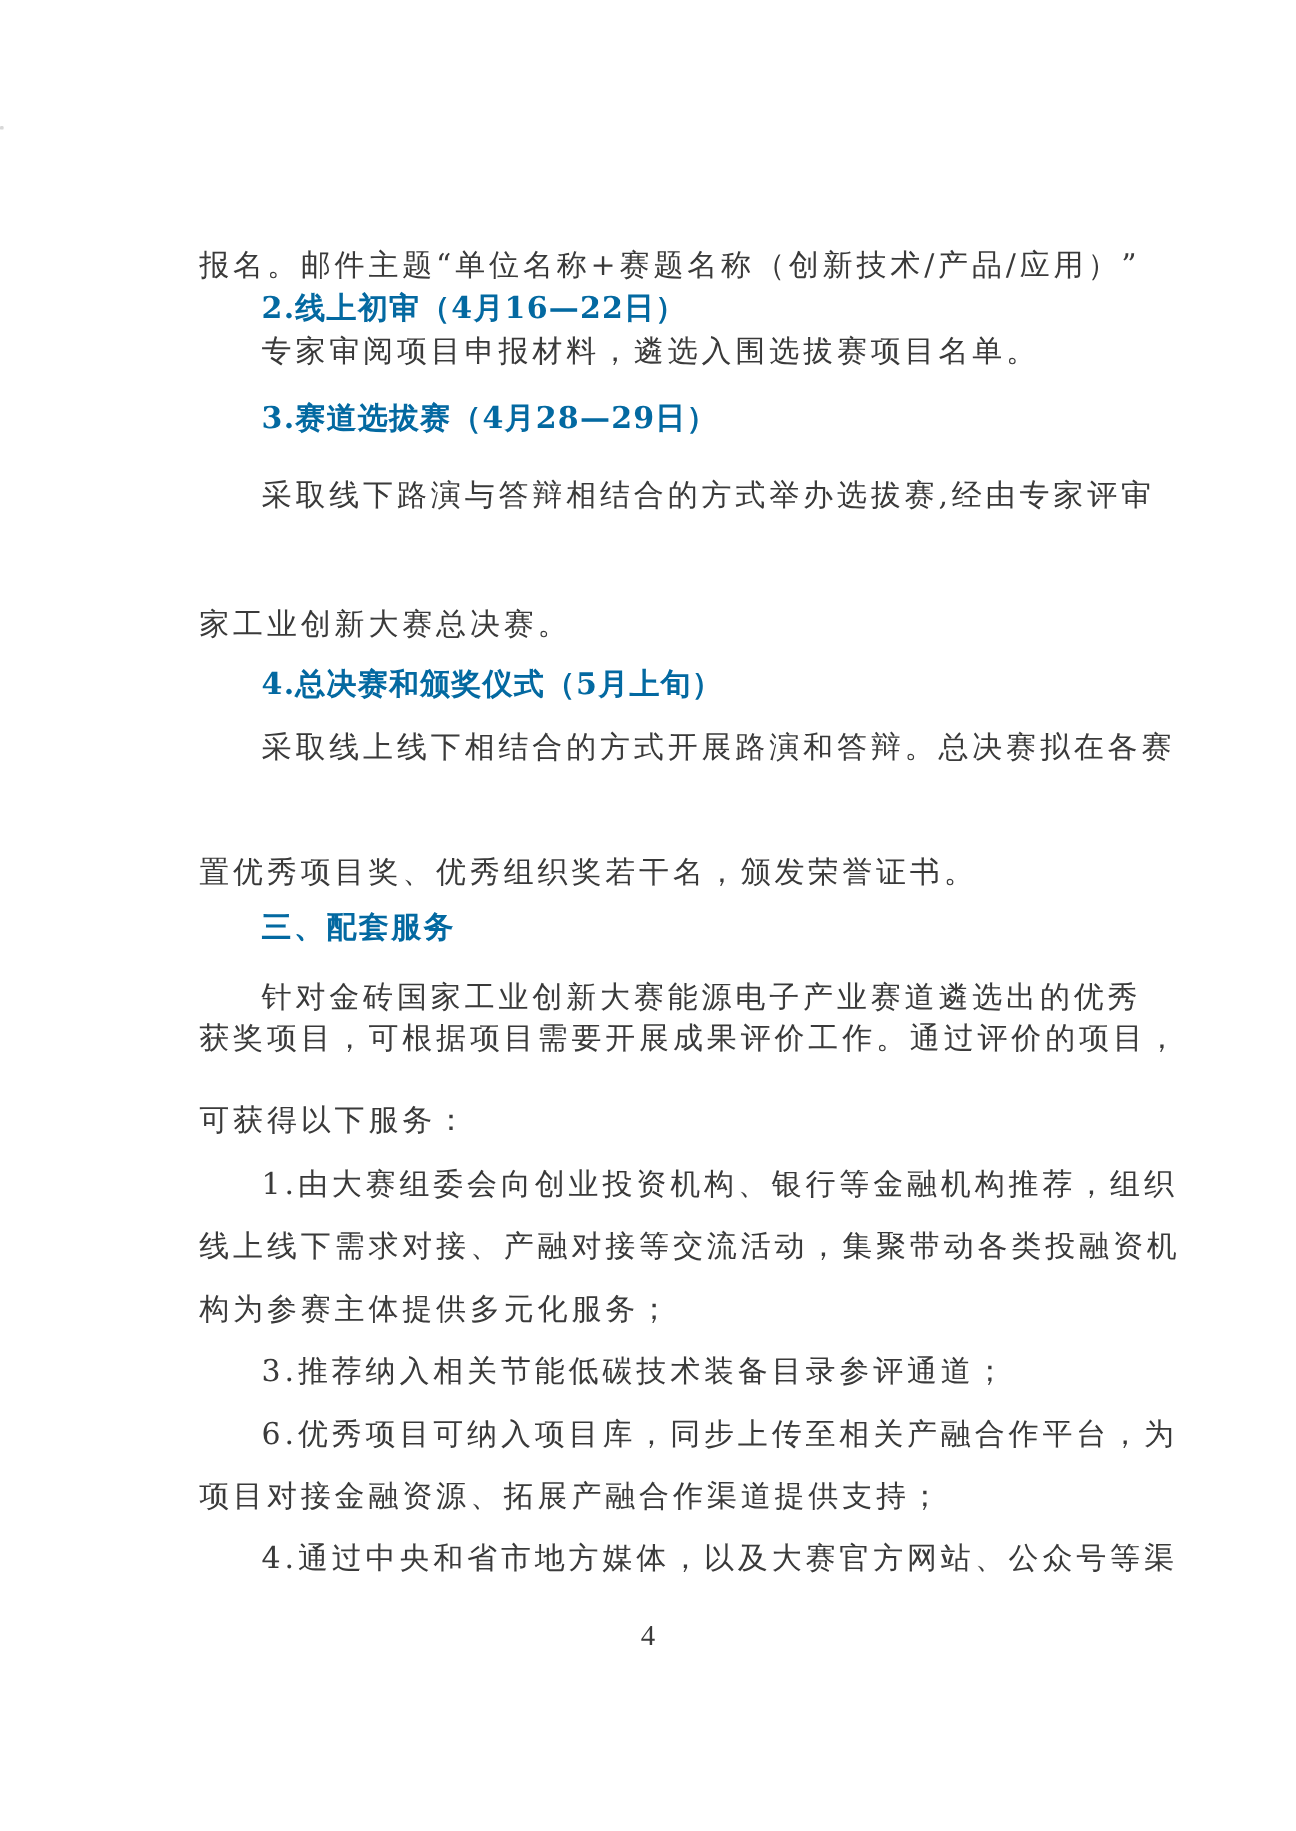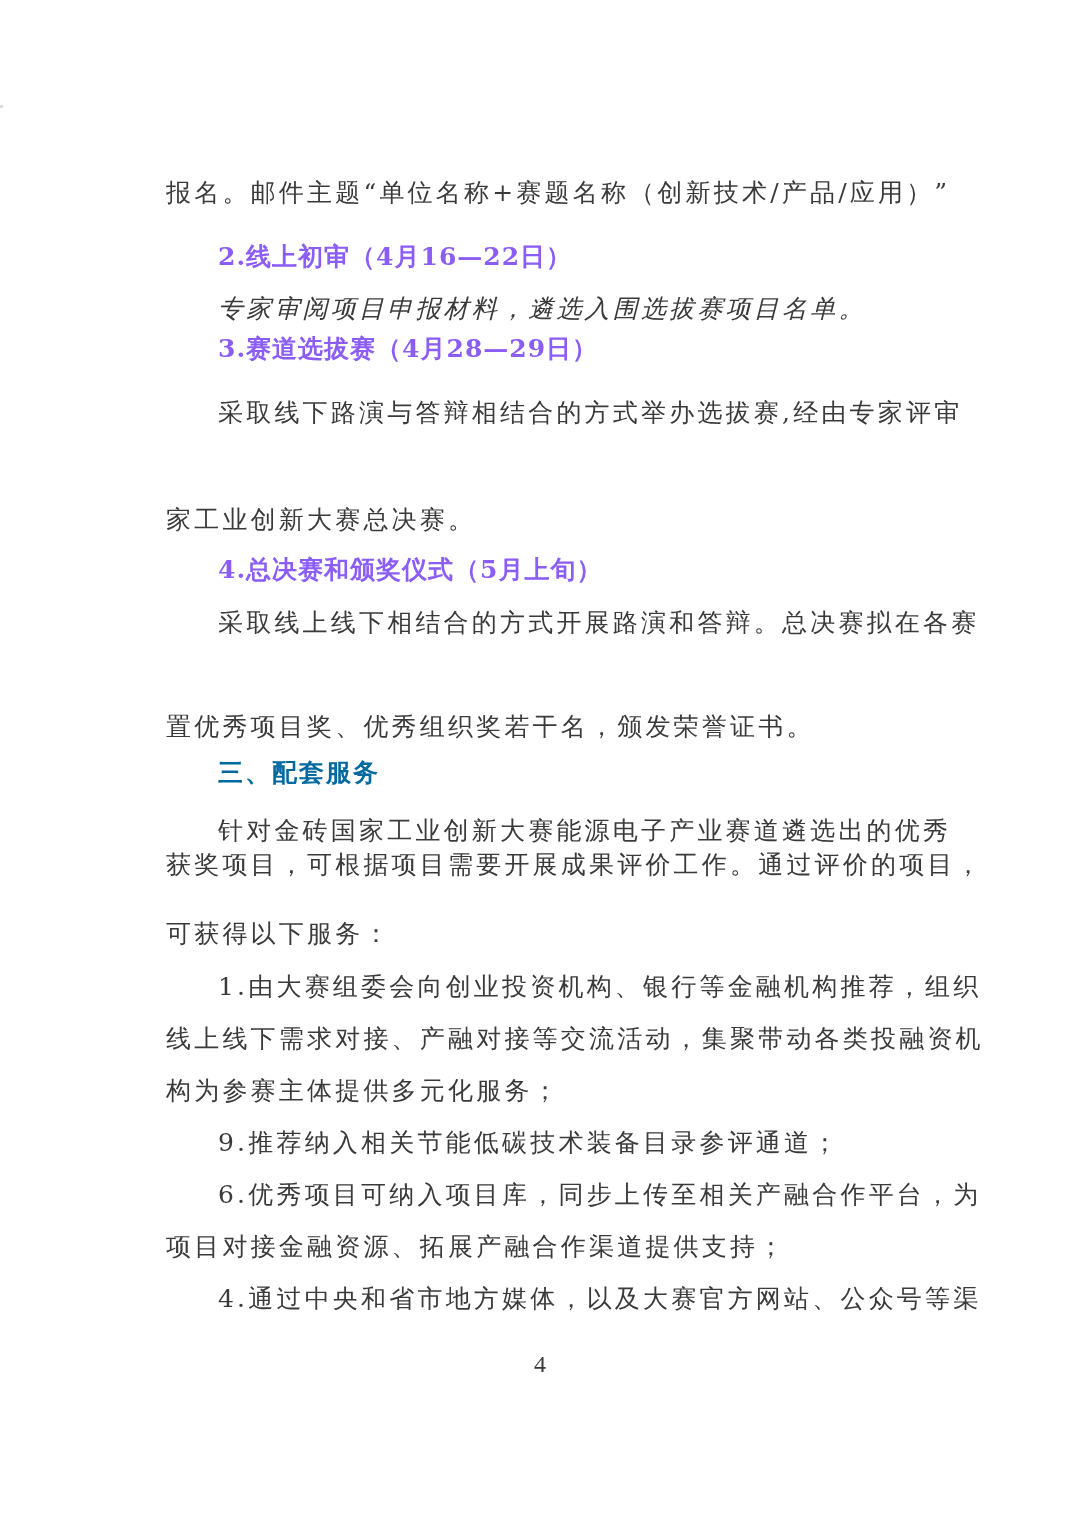--- a/index.html
+++ b/index.html
@@ -25,21 +25,21 @@
     .line {
       position: absolute;
       left: 166px;
       width: 734px;
       font-size: 25px;
       line-height: 34px;
       white-space: nowrap;
       letter-spacing: 3.2px;
     }
     .indent { left: 218px; width: 682px; }
-    .bold { font-weight: bold; color: #8b5cf6; letter-spacing: 1px; }
+    .bold { font-weight: bold; color: #0369a1; letter-spacing: 1px; }
     .heading {
       font-family: "DejaVu Sans", "Liberation Sans", sans-serif;
       font-weight: bold;
       color: #0369a1;
       letter-spacing: 2px;
     }
     .page-number {
       position: absolute;
       left: 0;
       width: 1080px;
@@ -59,25 +59,25 @@
       background: #d8d8d8;
       border-radius: 1px;
     }
   </style>
 </head>
 <body>
 
 <div class="page">
   <div class="edge-mark"></div>
 
-  <div class="line" style="top:176px;">报名。邮件主题“单位名称+赛题名称（创新技术/产品/应用）”</div>
+  <div class="line" style="top:204px;">报名。邮件主题“单位名称+赛题名称（创新技术/产品/应用）”</div>
 
   <div class="line indent bold" style="top:240px;">2.线上初审（4月16—22日）</div>
 
-  <div class="line indent" style="top:292px;font-style:italic;">专家审阅项目申报材料，遴选入围选拔赛项目名单。</div>
+  <div class="line indent" style="top:276px;">专家审阅项目申报材料，遴选入围选拔赛项目名单。</div>
 
   <div class="line indent bold" style="top:332px;">3.赛道选拔赛（4月28—29日）</div>
 
   <div class="line indent" style="top:396px;">采取线下路演与答辩相结合的方式举办选拔赛,经由专家评审</div>
   <div class="line" style="top:503px;">家工业创新大赛总决赛。</div>
 
   <div class="line indent bold" style="top:553px;">4.总决赛和颁奖仪式（5月上旬）</div>
 
   <div class="line indent" style="top:606px;">采取线上线下相结合的方式开展路演和答辩。总决赛拟在各赛</div>
   <div class="line" style="top:710px;">置优秀项目奖、优秀组织奖若干名，颁发荣誉证书。</div>
@@ -85,21 +85,21 @@
   <div class="line indent heading" style="top:756px;">三、配套服务</div>
 
   <div class="line indent" style="top:814px;">针对金砖国家工业创新大赛能源电子产业赛道遴选出的优秀</div>
   <div class="line" style="top:848px;">获奖项目，可根据项目需要开展成果评价工作。通过评价的项目，</div>
   <div class="line" style="top:917px;">可获得以下服务：</div>
 
   <div class="line indent" style="top:970px;">1.由大赛组委会向创业投资机构、银行等金融机构推荐，组织</div>
   <div class="line" style="top:1022px;">线上线下需求对接、产融对接等交流活动，集聚带动各类投融资机</div>
   <div class="line" style="top:1074px;">构为参赛主体提供多元化服务；</div>
 
-  <div class="line indent" style="top:1126px;">9.推荐纳入相关节能低碳技术装备目录参评通道；</div>
+  <div class="line indent" style="top:1126px;">3.推荐纳入相关节能低碳技术装备目录参评通道；</div>
 
   <div class="line indent" style="top:1178px;">6.优秀项目可纳入项目库，同步上传至相关产融合作平台，为</div>
   <div class="line" style="top:1230px;">项目对接金融资源、拓展产融合作渠道提供支持；</div>
 
   <div class="line indent" style="top:1282px;">4.通过中央和省市地方媒体，以及大赛官方网站、公众号等渠</div>
 
   <div class="page-number">4</div>
 </div>
 
 </body></html>

